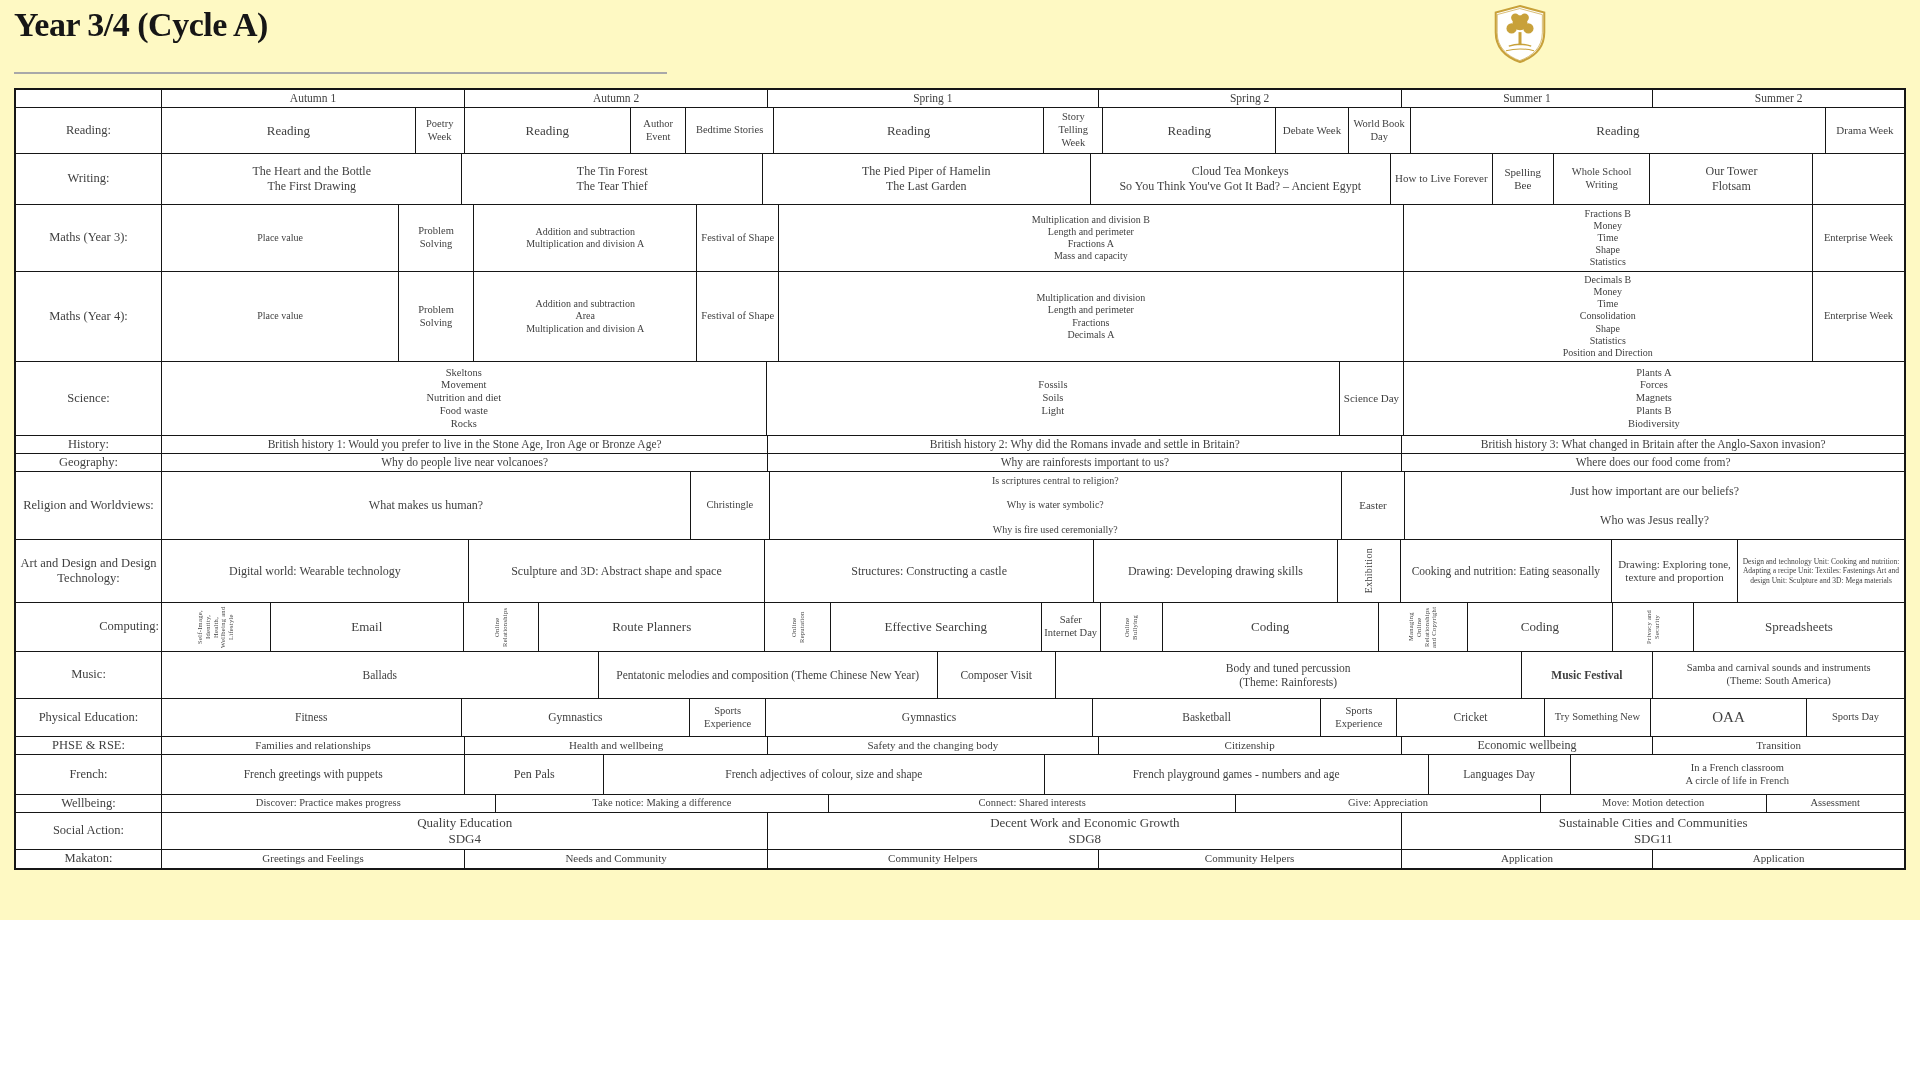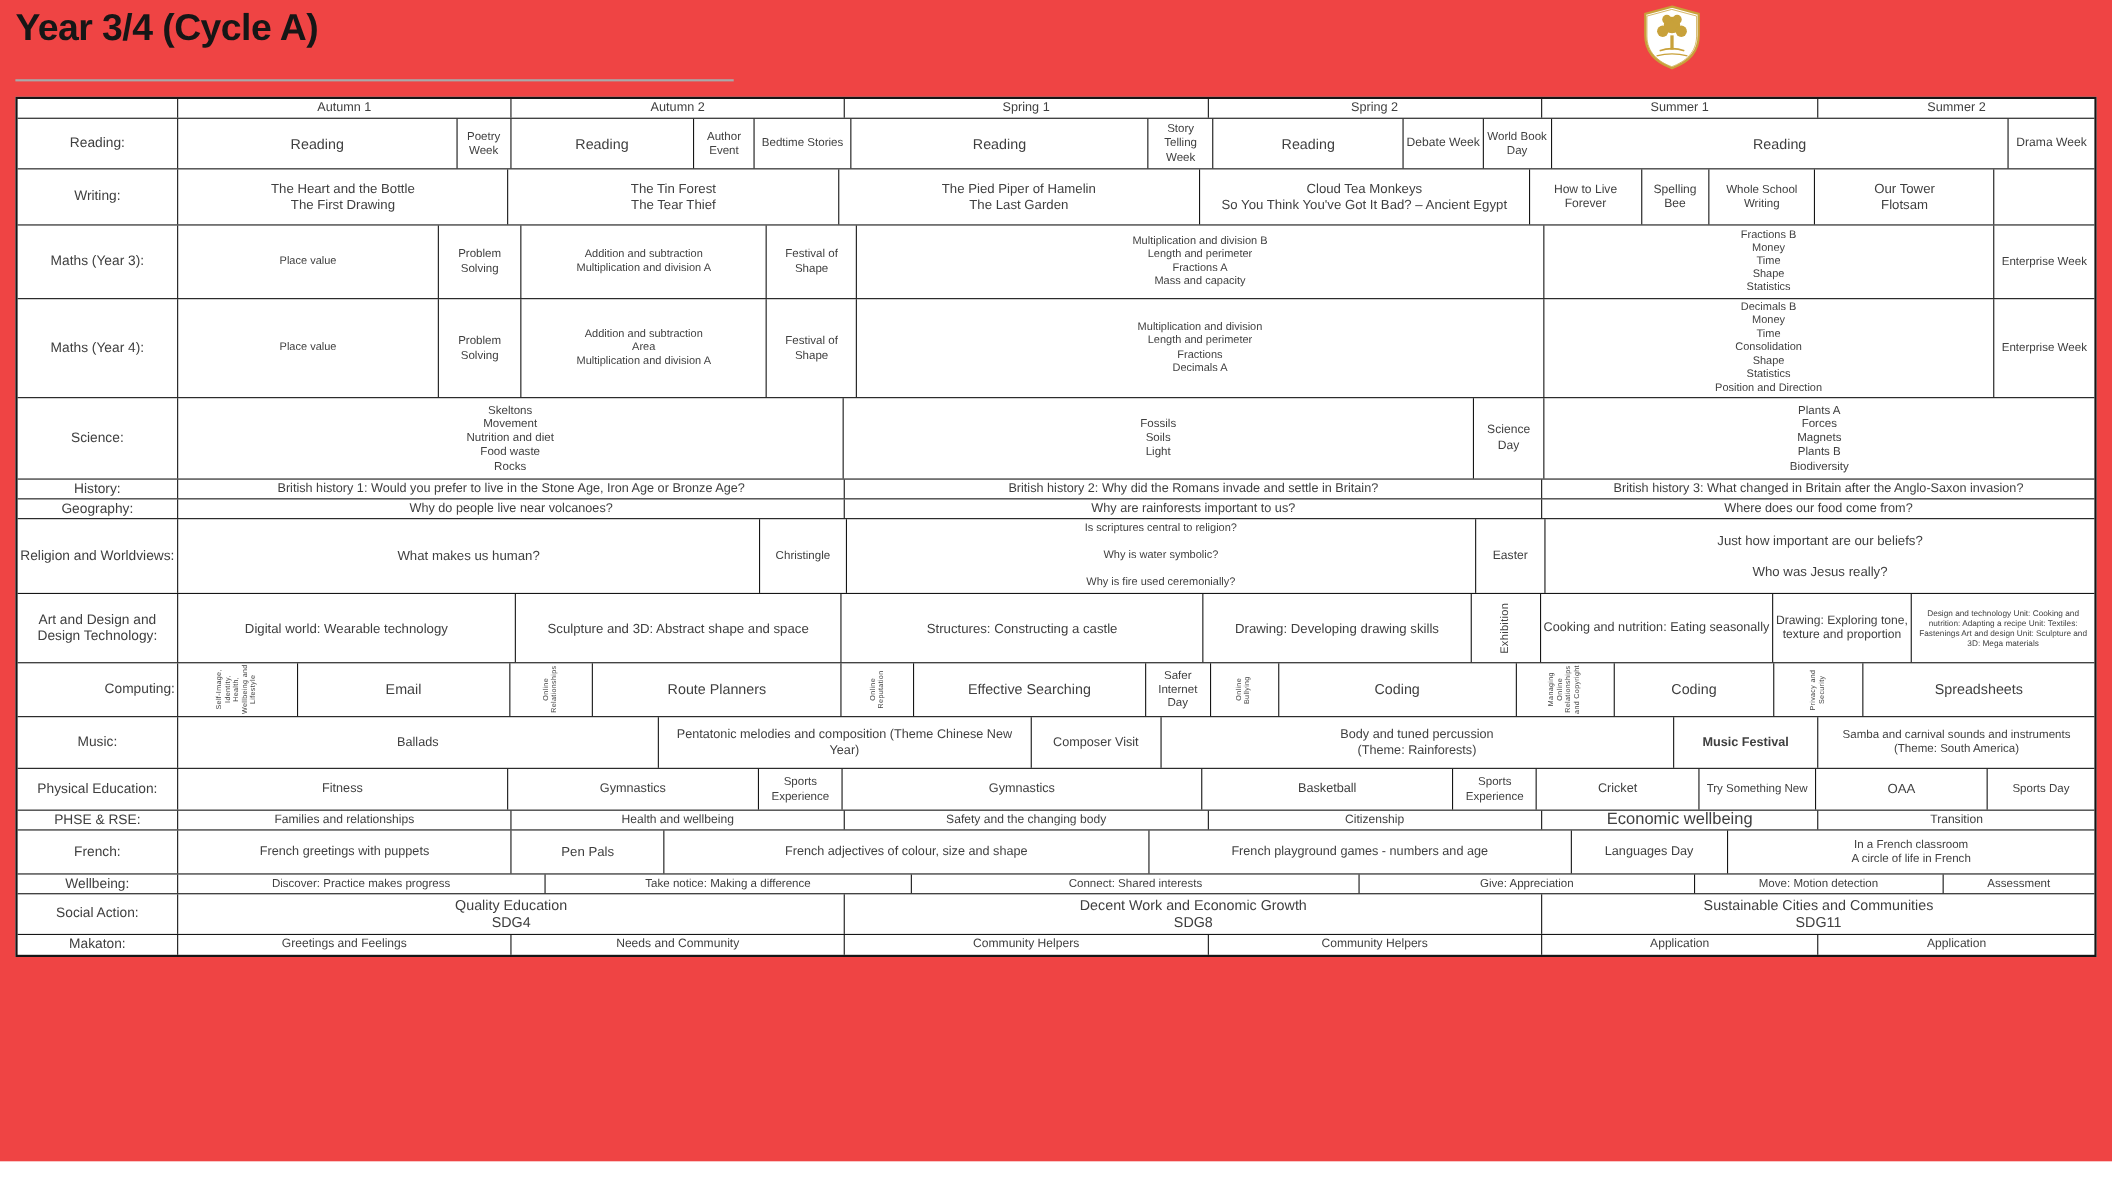--- a/index.html
+++ b/index.html
@@ -1,17 +1,17 @@
 <!DOCTYPE html>
 <html><head>
 <meta charset="utf-8">
 <style>
   html,body{margin:0;padding:0;background:#fff;}
-  .page{position:relative;width:1920px;height:1056px;background:#ef4444;overflow:hidden;
-        font-family:Liberation Sans, sans-serif;color:#3f3f3f;}
+  .page{position:relative;width:1920px;height:920px;background:#fef9c3;overflow:hidden;
+        font-family:Liberation Serif, serif;color:#3f3f3f;}
   .page-title{position:absolute;left:14px;top:6px;font-size:34px;font-weight:700;color:#161616;
               letter-spacing:-0.5px;}
   .title-underline{position:absolute;left:14px;top:72px;width:653px;height:2px;background:#a9a9a9;}
   .logo{position:absolute;left:1492px;top:4px;width:56px;height:60px;}
   .table{position:absolute;left:14px;top:88px;width:1892px;border:2px solid #161616;
          box-sizing:border-box;display:flex;flex-direction:column;background:#fff;}
   .row{display:flex;border-bottom:1.5px solid #161616;box-sizing:border-box;min-height:0;}
   .row:last-child{border-bottom:none;}
   .cell{display:flex;align-items:center;justify-content:center;text-align:center;
         border-right:1.5px solid #161616;box-sizing:border-box;min-width:0;overflow:hidden;
@@ -415,21 +415,21 @@
         </div>
         <div class="cell" style="flex: 4.2 1 0px; font-size: 10.5px;">
           <span>Sports Experience</span>
         </div>
         <div class="cell" style="flex: 8.4 1 0px; font-size: 11.5px; text-align: right;">
           <span>Cricket</span>
         </div>
         <div class="cell" style="flex: 6 1 0px; font-size: 10.5px;">
           <span>Try Something New</span>
         </div>
-        <div class="cell" style="flex: 8.9 1 0px; font-size: 12px;">
+        <div class="cell" style="flex: 8.9 1 0px; font-size: 15px;">
           <span>OAA</span>
         </div>
         <div class="cell" style="flex: 5.5 1 0px; font-size: 10.5px;">
           <span>Sports Day</span>
         </div>
       </div>
       <div class="row" style="height: 18px;">
         <div class="cell label-cell" style="font-size: 12.5px;">
           <span>PHSE &amp; RSE:</span>
         </div>
@@ -438,21 +438,21 @@
         </div>
         <div class="cell" style="flex: 17.4 1 0px; font-size: 11px;">
           <span>Health and wellbeing</span>
         </div>
         <div class="cell" style="flex: 19 1 0px; font-size: 11px;">
           <span>Safety and the changing body</span>
         </div>
         <div class="cell" style="flex: 17.4 1 0px; font-size: 11px;">
           <span>Citizenship</span>
         </div>
-        <div class="cell" style="flex: 14.4 1 0px; font-size: 15px;">
+        <div class="cell" style="flex: 14.4 1 0px; font-size: 12px;">
           <span>Economic wellbeing</span>
         </div>
         <div class="cell" style="flex: 14.4 1 0px; font-size: 11px;">
           <span>Transition</span>
         </div>
       </div>
       <div class="row" style="height: 40px;">
         <div class="cell label-cell" style="font-size: 12.5px;">
           <span>French:</span>
         </div>

